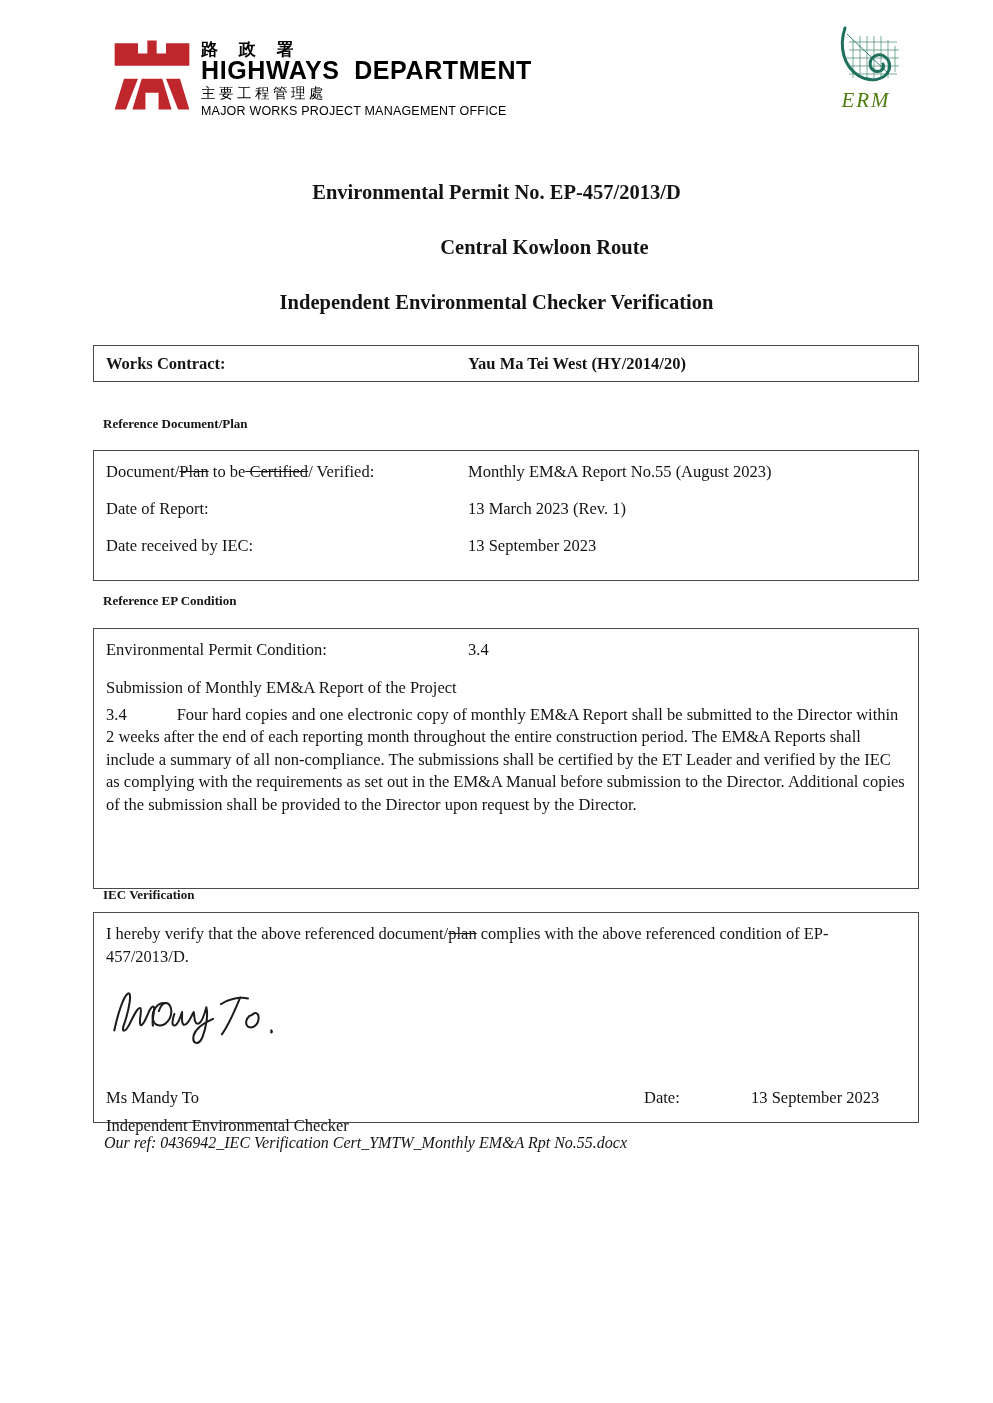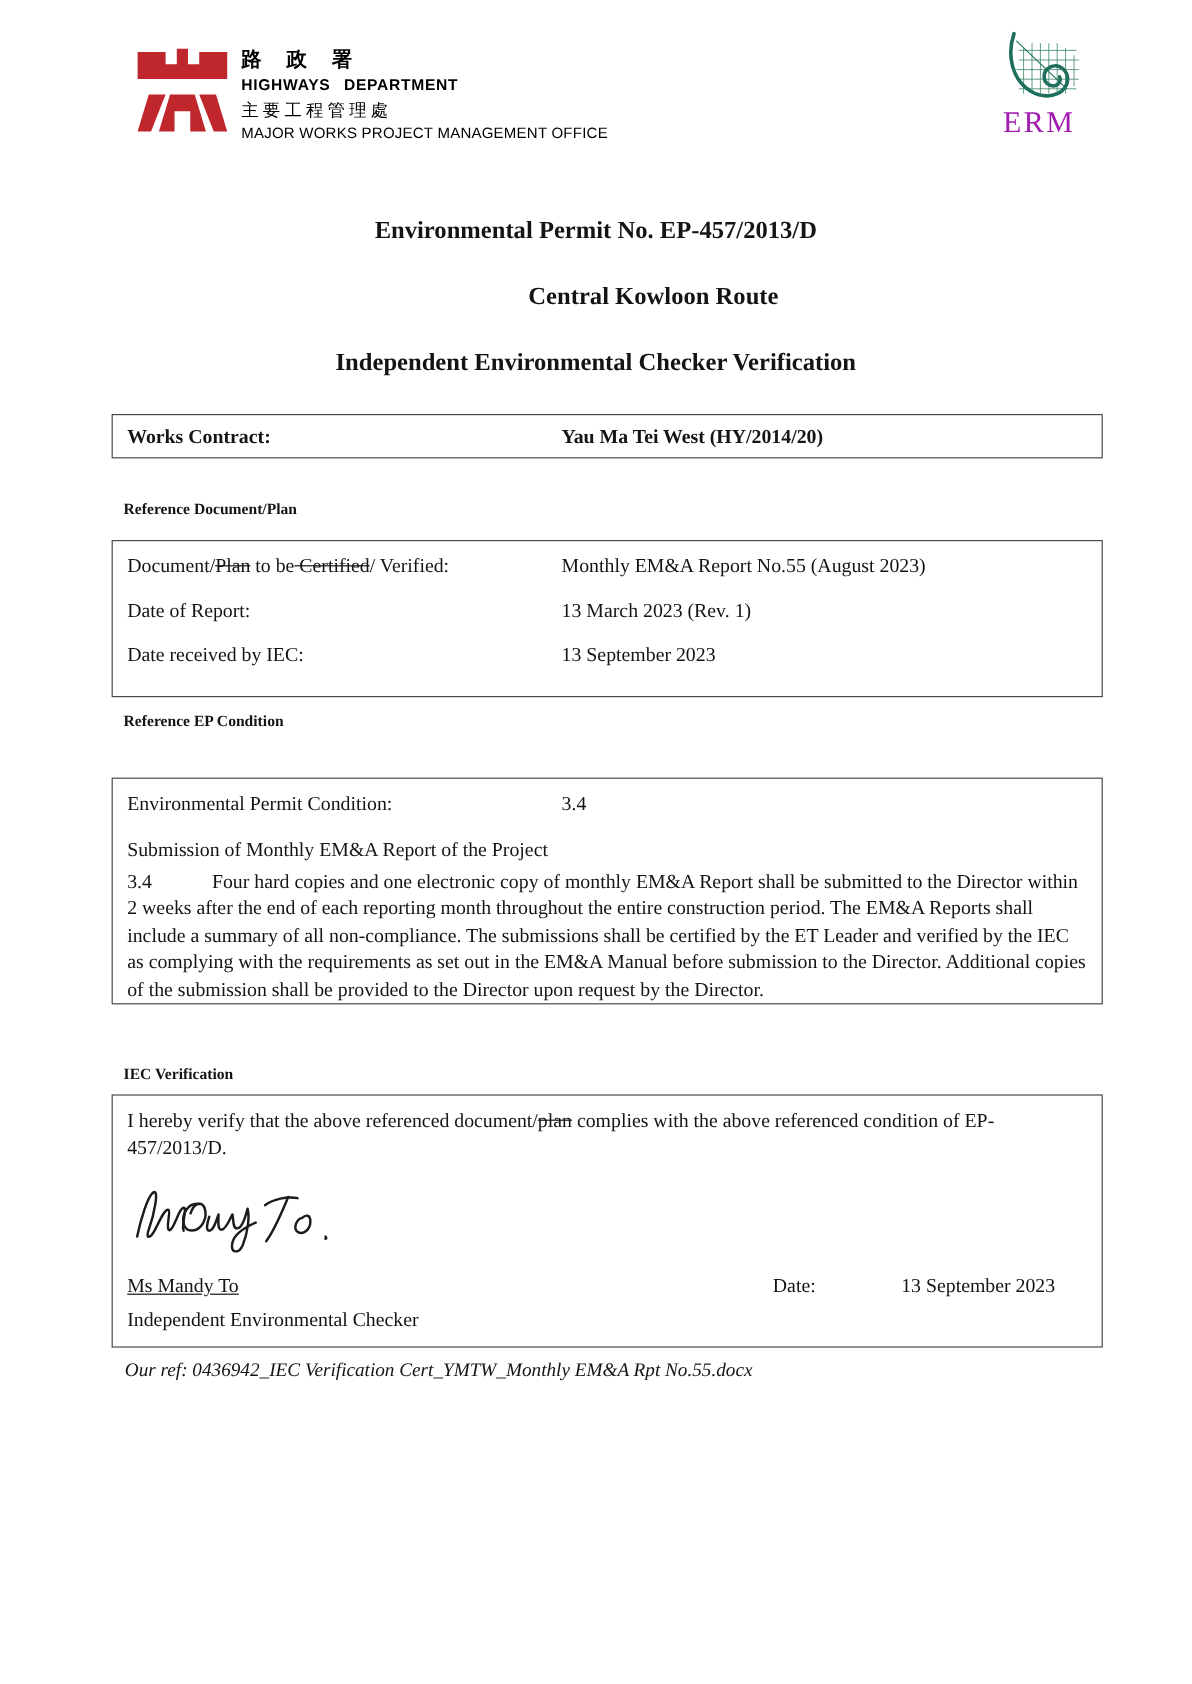--- a/index.html
+++ b/index.html
@@ -3,56 +3,56 @@
 <meta charset="utf-8">
 <style>
   html,body{margin:0;padding:0;background:#ffffff;}
   .page{position:relative;width:993px;height:1403px;background:#ffffff;
         font-family:"Liberation Serif",serif;color:#141414;overflow:hidden;}
 
   
   .hd-logo{position:absolute;left:110px;top:34px;}
   .hd-text{position:absolute;left:201px;top:41px;font-family:"Liberation Sans",sans-serif;color:#000000;}
   .dept-cn{font-size:17px;font-weight:700;letter-spacing:8px;line-height:18px;}
-  .dept-en{font-size:13px;font-weight:700;letter-spacing:.6px;word-spacing:7px;line-height:21px;margin-top:1px;}
+  .dept-en{font-size:25px;font-weight:700;letter-spacing:.6px;word-spacing:7px;line-height:21px;margin-top:1px;}
   .office-cn{font-size:14.5px;letter-spacing:3.5px;line-height:16px;margin-top:4px;}
   .office-en{font-size:12.5px;letter-spacing:.2px;line-height:14px;margin-top:3px;font-weight:500;}
   .erm{position:absolute;left:831px;top:26px;width:70px;text-align:center;}
-  .erm-label{font-family:"Liberation Serif",serif;color:#a21caf;font-size:25px;letter-spacing:2px;margin-top:-2px;}
+  .erm-label{font-family:"Liberation Serif",serif;color:#4d7c0f;font-size:21px;letter-spacing:2px;margin-top:-2px;font-style:italic;}
 
   
   .title{position:absolute;left:0;width:993px;text-align:center;font-weight:700;font-size:20.5px;}
   .t1{top:181px;} .t2{top:236px;margin-left:48px;} .t3{top:291px;}
 
   
   .box{position:absolute;left:93px;width:826px;border:1.5px solid #4a4a4a;box-sizing:border-box;
        padding:9px 12px;font-size:16.5px;}
   .sec-heading{position:absolute;left:103px;font-weight:700;font-size:13px;}
 
   .works-box{top:345px;height:37px;display:flex;align-items:center;font-weight:700;}
   .refdoc-heading{top:416px;}
   .refdoc-box{top:450px;height:131px;}
   .ep-heading{top:593px;}
-  .ep-box{top:648px;height:189px;}
+  .ep-box{top:628px;height:261px;}
   .iec-heading{top:887px;}
   .iec-box{top:912px;height:211px;}
 
   .row{display:flex;line-height:24px;margin-bottom:13px;}
   .row:last-child{margin-bottom:0;}
   .lbl{flex:0 0 362px;}
   .val{flex:1;}
   .strike{text-decoration:line-through;}
 
   .ep-subject{margin-top:14px;line-height:24px;}
   .ep-clause{margin-top:4px;line-height:22.4px;text-align:left;}
   .tab{display:inline-block;width:50px;}
 
   .iec-statement{line-height:23px;}
   .signature{margin:14px 0 0 2px;}
-  .sign-row{position:relative;margin-top:13px;line-height:19px;text-decoration:underline;}
+  .sign-row{position:relative;margin-top:39px;line-height:19px;}
   .date-lbl{position:absolute;left:538px;top:0;}
   .date-val{position:absolute;left:645px;top:0;}
   .sign-title{margin-top:9px;line-height:19px;}
 
   .our-ref{position:absolute;left:104px;top:1134px;font-style:italic;font-size:16px;}
 </style>
 </head>
 <body>
 
 <div class="page">

